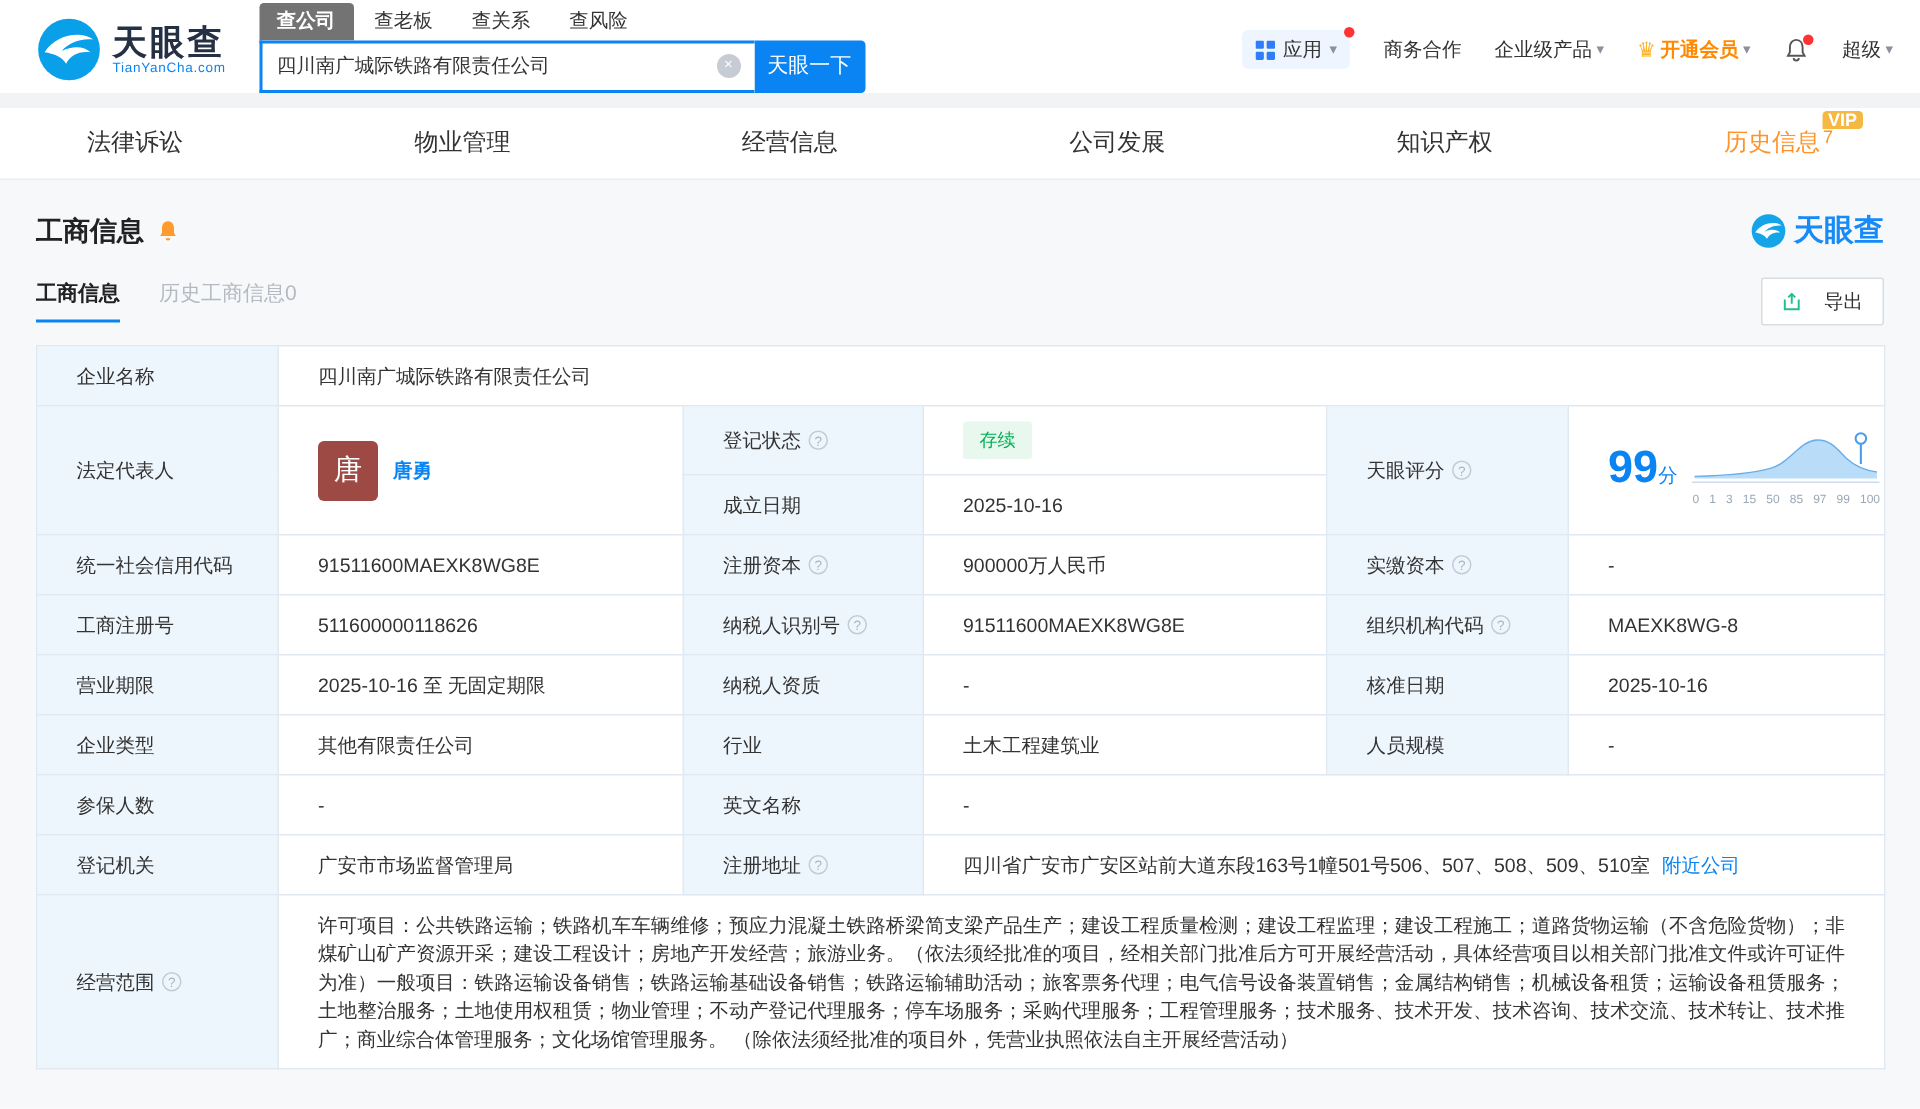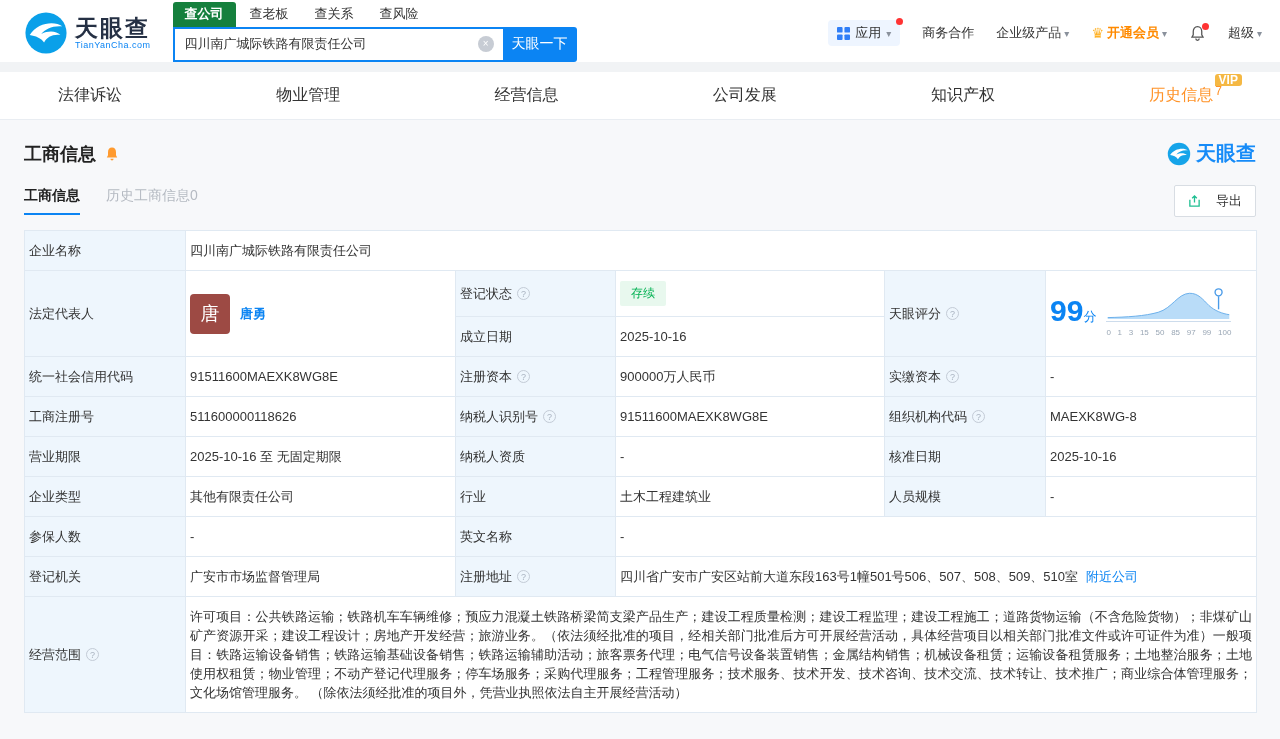--- a/index.html
+++ b/index.html
@@ -9,21 +9,21 @@
   
   .topbar { height:62px; background:#fff; display:flex; align-items:center; padding:4px 18px 0 24px; }
   .logo { display:flex; align-items:center; gap:7px; cursor:pointer; }
   .logo-cn { font-size:23px; font-weight:bold; color:#253044; letter-spacing:2px; line-height:24px; }
   .logo-en { font-size:9px; color:#0b84f3; letter-spacing:.5px; }
   .slogan { background:#e83a3a; color:#fff; font-size:12px; font-weight:bold; line-height:17px;
     padding:4px 9px; margin-left:12px; white-space:nowrap; }
   .search-area { margin-left:22px; }
   .search-tabs { display:flex; gap:2px; height:22px; align-items:flex-end; }
   .stab { font-size:13px; padding:3px 12px 4px; color:#333; cursor:pointer; border-radius:3px 3px 0 0; }
-  .stab.active { background:#15803d; color:#fff; font-weight:bold; }
+  .stab.active { background:#737373; color:#fff; font-weight:bold; }
   .search-row { display:flex; }
   .search-box { position:relative; }
   .search-input { width:330px; height:35px; border:2px solid #0b84f3; border-right:none; outline:none;
     padding:0 30px 0 10px; font-size:13px; color:#333; font-family:inherit; }
   .clear-icon { position:absolute; right:9px; top:9px; width:16px; height:16px; border-radius:50%;
     background:#c7ccd4; color:#fff; font-size:10px; line-height:16px; text-align:center; cursor:pointer; }
   .search-btn { width:74px; height:35px; background:#0b84f3; color:#fff; border:none; font-size:14px;
     cursor:pointer; border-radius:0 3px 3px 0; font-family:inherit; }
   .topnav { margin-left:auto; display:flex; align-items:center; gap:22px; font-size:13px; white-space:nowrap; }
   .topnav a { color:#333; text-decoration:none; cursor:pointer; display:inline-flex; align-items:center; gap:3px; }
@@ -57,21 +57,21 @@
   .subtab-row { margin-top:18px; display:flex; justify-content:space-between; align-items:center; }
   .subtabs { display:flex; gap:26px; }
   .subtab { font-size:14px; cursor:pointer; padding-bottom:8px; }
   .subtab.active { color:#222; font-weight:bold; border-bottom:2px solid #0b84f3; }
   .subtab.muted { color:#b5bac2; }
   .export-btn { display:inline-flex; align-items:center; gap:15px; background:#fff; border:1px solid #d8dde3;
     border-radius:2px; padding:6px 13px; font-size:13px; color:#333; cursor:pointer; font-family:inherit; }
 
   
   .info-table { margin-top:13px; width:1232px; border-collapse:collapse; background:#fff; table-layout:fixed; }
-  .info-table td { border:1px solid #e0e9f2; padding:10px 4px; font-size:13px; color:#333; line-height:19px;
+  .info-table td { border:1px solid #e0e9f2; padding:10px 26px; font-size:13px; color:#333; line-height:19px;
     vertical-align:middle; word-break:break-all; }
   .info-table td.lbl { background:#eef6fd; }
   .q { display:inline-block; width:13px; height:13px; border:1px solid #c3cbd6; border-radius:50%;
     color:#a9b3c0; font-size:9px; line-height:12px; text-align:center; margin-left:5px; vertical-align:1px; }
   .legal-flex { display:flex; align-items:center; gap:10px; }
   .avatar { width:40px; height:40px; border-radius:4px; background:#9d4a44; color:#fff; font-size:19px;
     display:flex; align-items:center; justify-content:center; }
   a.blue-link { color:#0b84f3; text-decoration:none; font-weight:bold; cursor:pointer; }
   a.nearby { color:#0b84f3; text-decoration:none; cursor:pointer; margin-left:8px; font-weight:normal; white-space:nowrap; }
   .status-badge { display:inline-block; background:#e8f8ee; color:#00b152; font-size:12px; padding:3px 11px;

